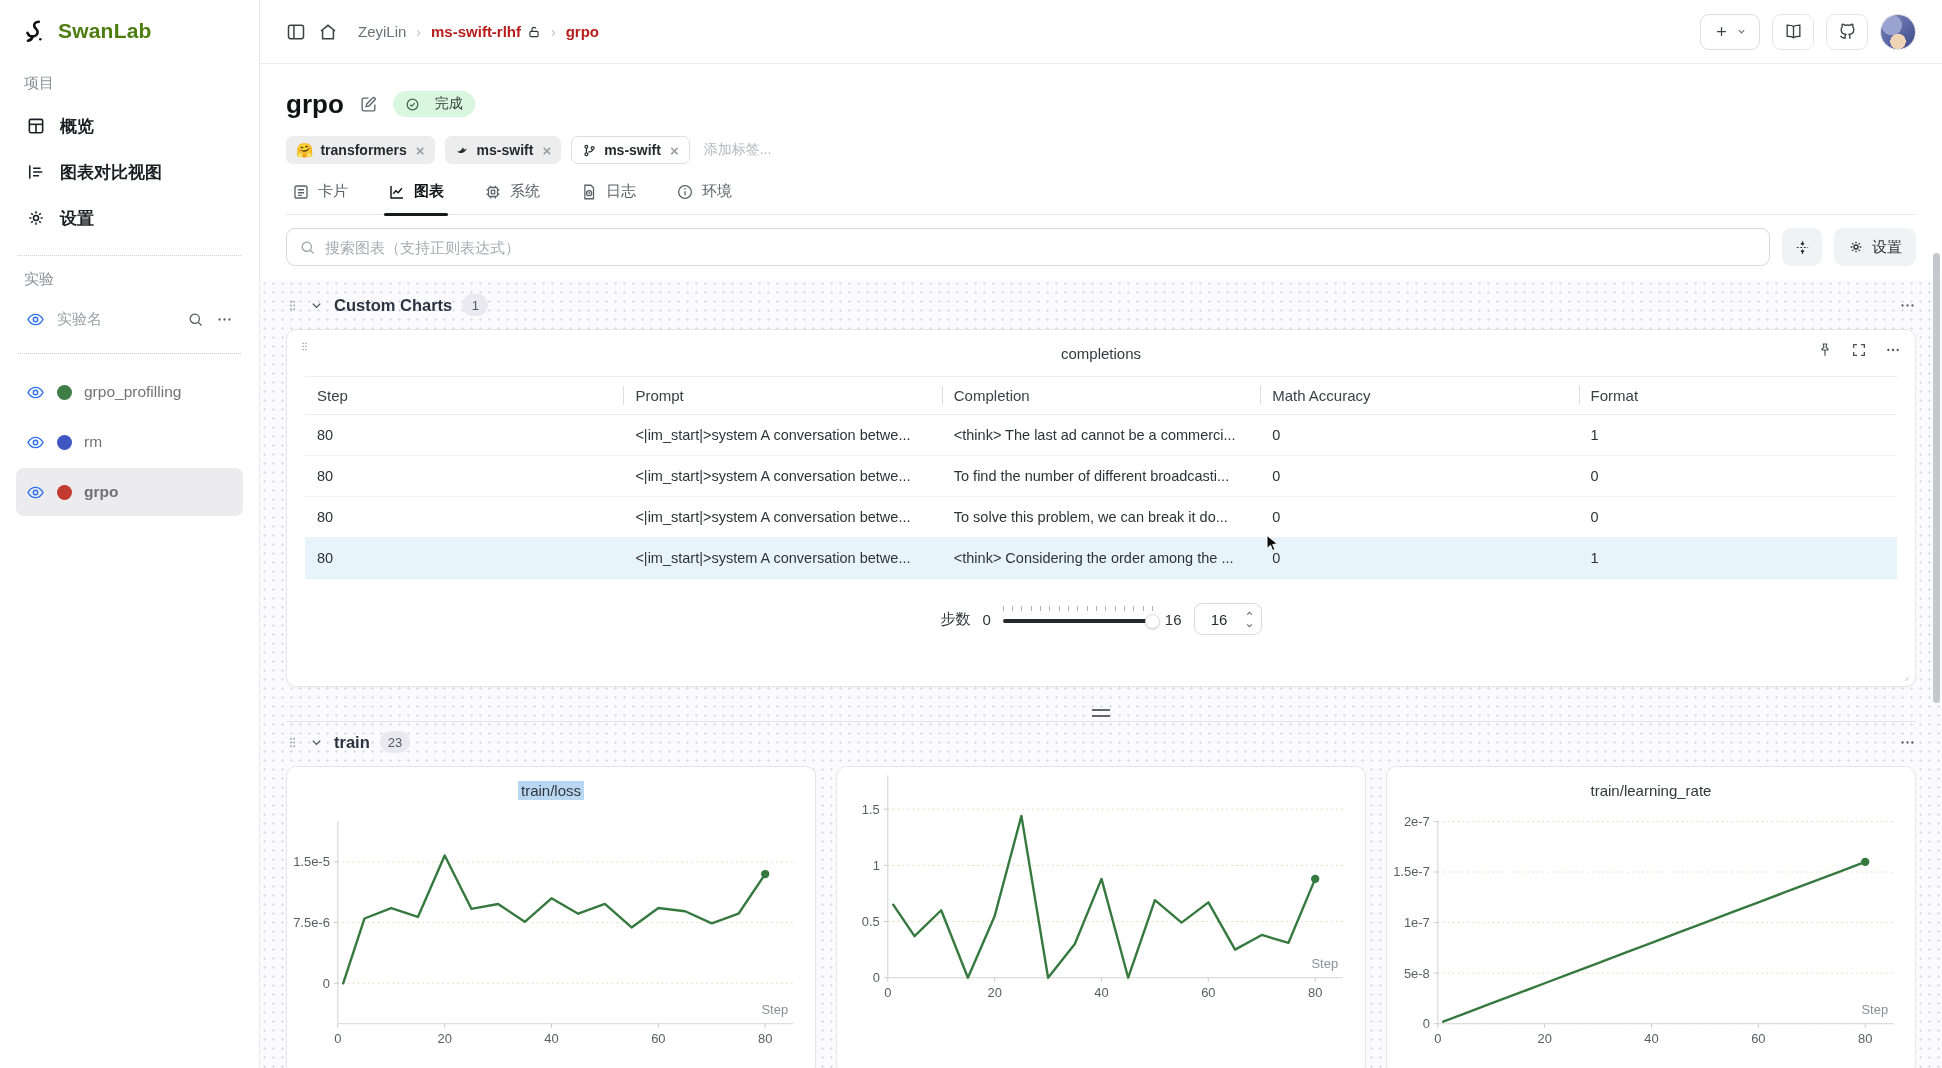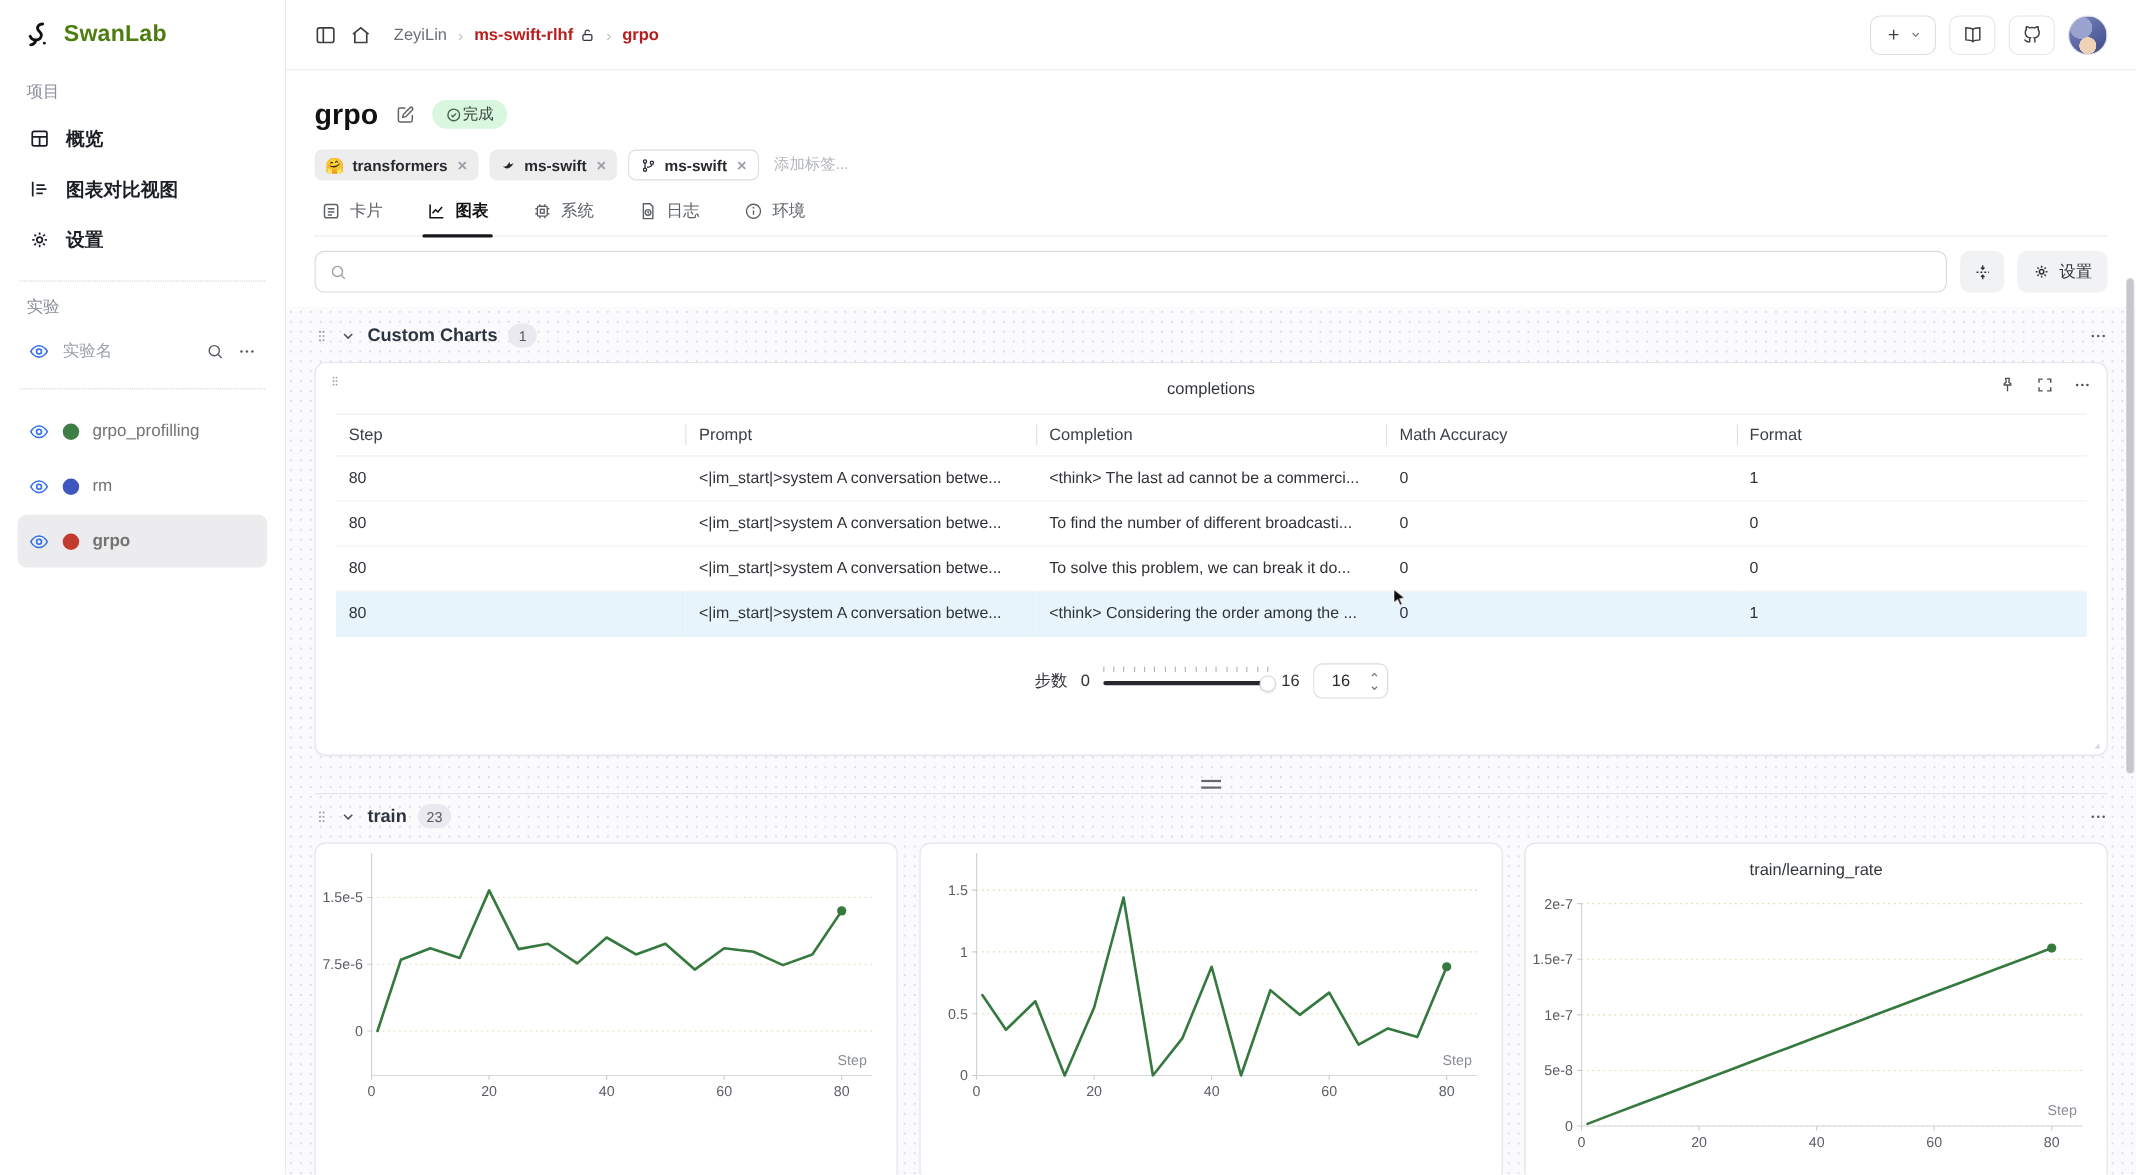--- a/index.html
+++ b/index.html
@@ -39,21 +39,21 @@
   .avatar { width:36px; height:36px; border-radius:50%; cursor:pointer; border:1px solid #e0e0e6;
     background:
       radial-gradient(circle at 50% 78%, #f0d3b4 0 24%, rgba(0,0,0,0) 25%),
       radial-gradient(circle at 32% 30%, #9aa3cf 0 30%, rgba(0,0,0,0) 31%),
       linear-gradient(140deg, #7d88bb 0%, #5a66a3 55%, #3e4a85 100%); }
 
   .content { flex:1; display:flex; flex-direction:column; min-height:0; padding:0 26px; }
   .title-row { display:flex; align-items:center; gap:15px; margin-top:20px; height:40px; }
   .page-title { font-size:26px; font-weight:bold; color:#101214; }
   .edit-ic { color:#5f6368; cursor:pointer; }
-  .status-badge { display:inline-flex; align-items:center; gap:1px; height:26px; padding:0 12px; border-radius:13px; background:#d9f6de; }
+  .status-badge { display:inline-flex; align-items:center; gap:15px; height:26px; padding:0 12px; border-radius:13px; background:#d9f6de; }
   .status-badge .ic { color:#41664f; }
   .status-badge span.txt { font-size:14px; color:#39423c; }
   .tags-row { display:flex; align-items:center; gap:10px; margin-top:12px; height:28px; }
   .tag { display:inline-flex; align-items:center; gap:7px; height:28px; padding:0 10px; border-radius:7px; background:#ededee; font-size:14px; font-weight:600; color:#26292e; }
   .tag.outlined { background:#fff; border:1px solid #dcdee3; }
   .tag .x { color:#9aa0a6; font-size:15px; cursor:pointer; line-height:1; margin-left:2px; }
   .tag .ic { color:#26292e; }
   .add-tag { font-size:14px; color:#b3b6bc; margin-left:4px; cursor:pointer; }
   .tabs-row { display:flex; align-items:flex-end; gap:40px; margin-top:18px; border-bottom:1px solid #e8e9ec; padding:0 6px; }
   .tab { display:flex; align-items:center; gap:8px; font-size:15px; color:#5c6167; padding-bottom:13px; position:relative; cursor:pointer; }
@@ -393,20 +393,21 @@
         </div>
 
       <div class="toolbar">
         <div class="searchbox">
           <span class="ic">
               <svg width="17" height="17" viewBox="0 0 24 24" fill="none" stroke="currentColor" stroke-width="1.8">
                 <circle cx="11" cy="11" r="6.5"></circle>
                 <path d="M16 16l4.5 4.5"></path>
               </svg>
             </span>
+          <input placeholder="搜索图表（支持正则表达式）" style="">
         </div>
         <button class="tool-btn merge-btn">
           <span class="ic">
               <svg width="17" height="17" viewBox="0 0 24 24" fill="none" stroke="currentColor" stroke-width="1.7">
                 <path d="M4 12h16" stroke-dasharray="2.5 2.5"></path>
                 <path d="M12 3v5M9.8 6l2.2 2.3L14.2 6M12 21v-5M9.8 18l2.2-2.3 2.2 2.3"></path>
               </svg>
             </span>
         </button>
         <button class="tool-btn settings-btn">
@@ -601,20 +602,21 @@
               <svg width="17" height="17" viewBox="0 0 24 24" fill="currentColor">
                 <circle cx="5" cy="12" r="1.6"></circle>
                 <circle cx="12" cy="12" r="1.6"></circle>
                 <circle cx="19" cy="12" r="1.6"></circle>
               </svg>
             </span>
         </div>
 
         <div class="charts-row" id="charts-row">
             <div class="chart-card">
+              <div class="chart-title"><span class="hl">train/loss</span></div>
               <svg viewBox="0 0 530 262" class="chart-svg">
                 <line x1="51" y1="170.4" x2="508" y2="170.4" stroke="#cfcf8e" stroke-width="1" stroke-dasharray="1.5,3.5" opacity="0.75"></line>
                 <line x1="47" y1="170.4" x2="51" y2="170.4" stroke="#c9cbd1" stroke-width="1"></line>
                 <text x="43" y="174.9" text-anchor="end" font-size="13" fill="#5a5e64" font-family="Liberation Sans, DejaVu Sans, sans-serif">0</text>
                 <line x1="51" y1="109.5" x2="508" y2="109.5" stroke="#cfcf8e" stroke-width="1" stroke-dasharray="1.5,3.5" opacity="0.75"></line>
                 <line x1="47" y1="109.5" x2="51" y2="109.5" stroke="#c9cbd1" stroke-width="1"></line>
                 <text x="43" y="114" text-anchor="end" font-size="13" fill="#5a5e64" font-family="Liberation Sans, DejaVu Sans, sans-serif">7.5e-6</text>
                 <line x1="51" y1="48.599999999999994" x2="508" y2="48.599999999999994" stroke="#cfcf8e" stroke-width="1" stroke-dasharray="1.5,3.5" opacity="0.75"></line>
                 <line x1="47" y1="48.599999999999994" x2="51" y2="48.599999999999994" stroke="#c9cbd1" stroke-width="1"></line>
                 <text x="43" y="53.099999999999994" text-anchor="end" font-size="13" fill="#5a5e64" font-family="Liberation Sans, DejaVu Sans, sans-serif">1.5e-5</text>

